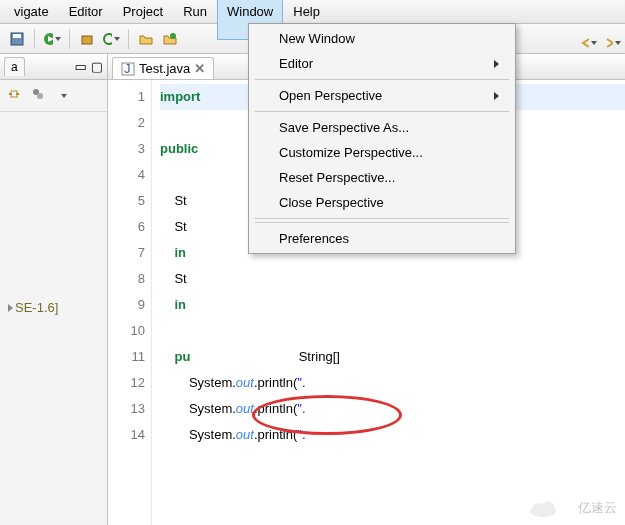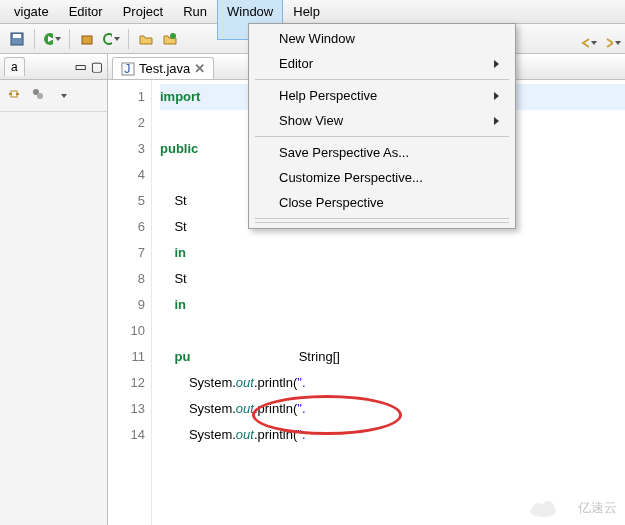--- a/index.html
+++ b/index.html
@@ -28,21 +28,21 @@
 .etab { display:flex; align-items:center; gap:4px; padding:3px 8px; border:1px solid #c0c0c0; border-bottom:none; background:#fff; border-radius:3px 3px 0 0; font-size:12px;}
 .etab .close { color:#777; font-weight:bold; cursor:default; }
 .jicon { width:14px; height:14px; }
 
 .code-area { flex:1; display:flex; font-family: Consolas, "Courier New", monospace; font-size:15px; line-height:26px; position:relative; }
 .gutter { width:44px; text-align:right; padding:4px 6px 4px 0; color:#777; background:#fff; border-right:1px solid #e8e8e8; }
 .gutter div { height:26px; }
 .lines { flex:1; padding:4px 0 4px 8px; white-space:pre; color:#000; overflow:hidden;}
 .lines .row { height:26px; display:block; }
 .kw { color:#15803d; font-weight:bold; }
-.fld { color:#0f766e; font-style:italic; }
+.fld { color:#3b82f6; font-style:italic; }
 .str { color:#2a00ff; }
 .hl { background:#e8f2fe; display:block; width:100%; }
 
 .dropdown { position:absolute; left:248px; top:23px; width:268px; background:#f4f4f4; border:1px solid #a0a0a0; box-shadow:3px 3px 6px rgba(0,0,0,0.25); z-index:50; padding:2px; }
 .dropdown .mitem { display:flex; align-items:center; justify-content:space-between; padding:5px 14px 5px 28px; cursor:default; font-size:13px;}
 .dropdown .msep { height:1px; background:#c8c8c8; margin:3px 4px; }
 .dropdown .sub::after { content:""; border-top:4px solid transparent; border-bottom:4px solid transparent; border-left:5px solid #333; }
 
 .ring { position:absolute; border:3px solid #d33; border-radius:50%; width:150px; height:40px; left:252px; top:395px; z-index:60; pointer-events:none; }
 
@@ -133,20 +133,21 @@
             <rect x="5" y="5" width="6" height="6" fill="none" stroke="#b58b2a"></rect>
           </svg></span>
       <span><svg width="16" height="16">
             <circle cx="6" cy="6" r="3" fill="#888"></circle>
             <circle cx="10" cy="10" r="3" fill="#aaa"></circle>
           </svg></span>
       <span class="tb-btn dd"></span>
     </div>
     <div class="sidebar-body">
       <div style="height:180px;"></div>
+      <div><span class="tri"></span><span>SE-1.6]</span></div>
     </div>
   </div>
 
   <div class="editor">
     <div class="editor-tabs">
       <div class="etab">
         <svg class="jicon">
             <rect x="1" y="1" width="12" height="12" fill="#fff" stroke="#888"></rect>
             <text x="3" y="11" font-size="9" fill="#3a5da8">J</text>
           </svg>
@@ -179,39 +180,41 @@
 <div class="dropdown" id="dropdown">
     <div class="mitem">
       <span>New Window</span>
     </div>
     <div class="mitem sub">
       <span>Editor</span>
       <span></span>
     </div>
     <div class="msep"></div>
     <div class="mitem sub">
-      <span>Help Perspective</span>
+      <span>Open Perspective</span>
       <span></span>
     </div>
-    <div class="mitem sub">
-      <span>Show View</span>
-      <span></span>
-    </div>
     <div class="msep"></div>
     <div class="mitem">
       <span>Save Perspective As...</span>
     </div>
     <div class="mitem">
       <span>Customize Perspective...</span>
     </div>
     <div class="mitem">
+      <span>Reset Perspective...</span>
+    </div>
+    <div class="mitem">
       <span>Close Perspective</span>
     </div>
     <div class="msep"></div>
     <div class="msep"></div>
+    <div class="mitem">
+      <span>Preferences</span>
+    </div>
   </div>
 
 <div class="ring"></div>
 
 <div class="watermark">
   <svg class="cloud">
       <ellipse cx="15" cy="12" rx="13" ry="6" fill="#ddd"></ellipse>
       <circle cx="10" cy="9" r="5" fill="#ddd"></circle>
       <circle cx="20" cy="8" r="6" fill="#ddd"></circle>
     </svg>

